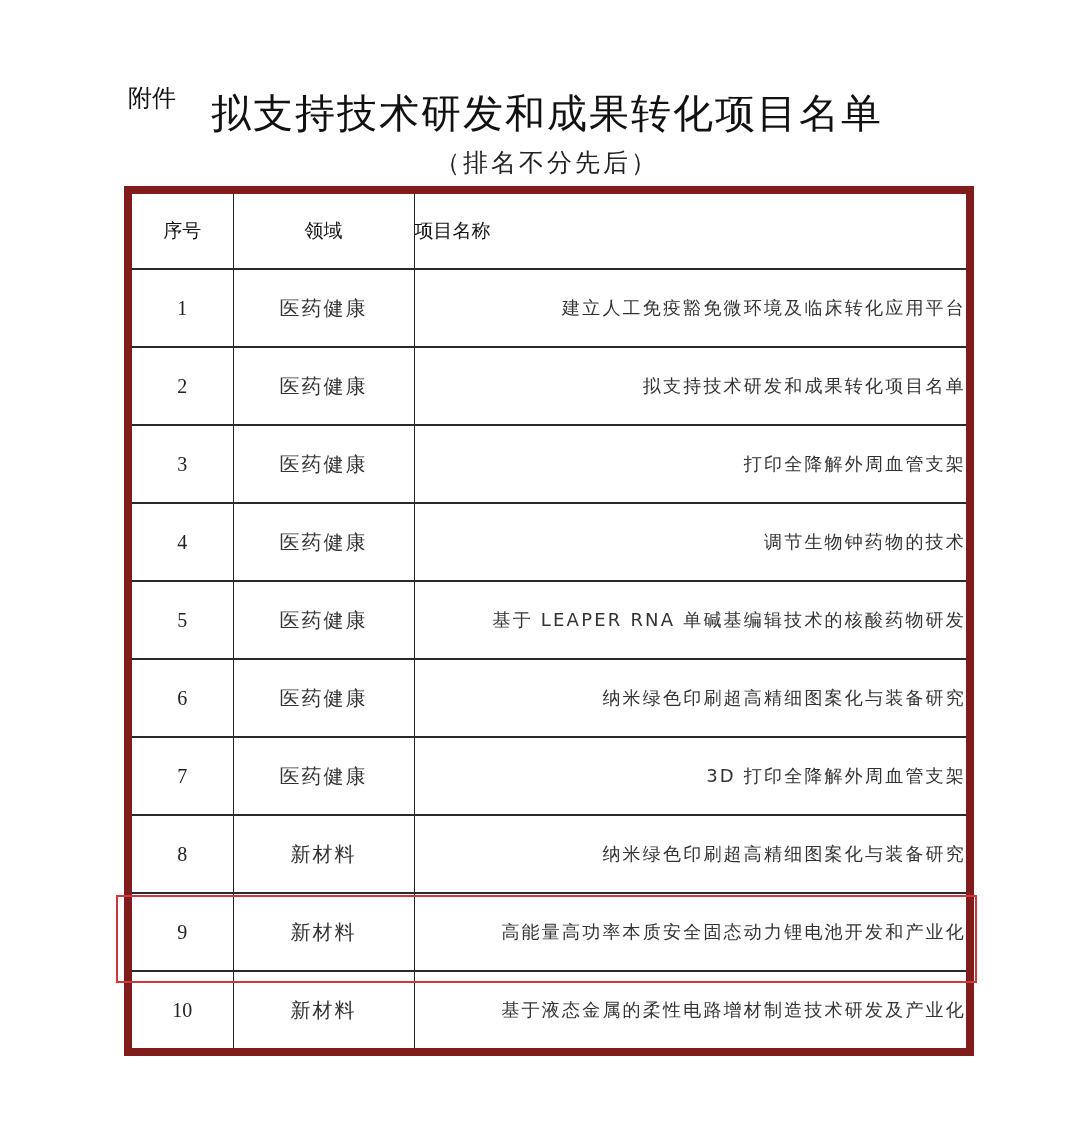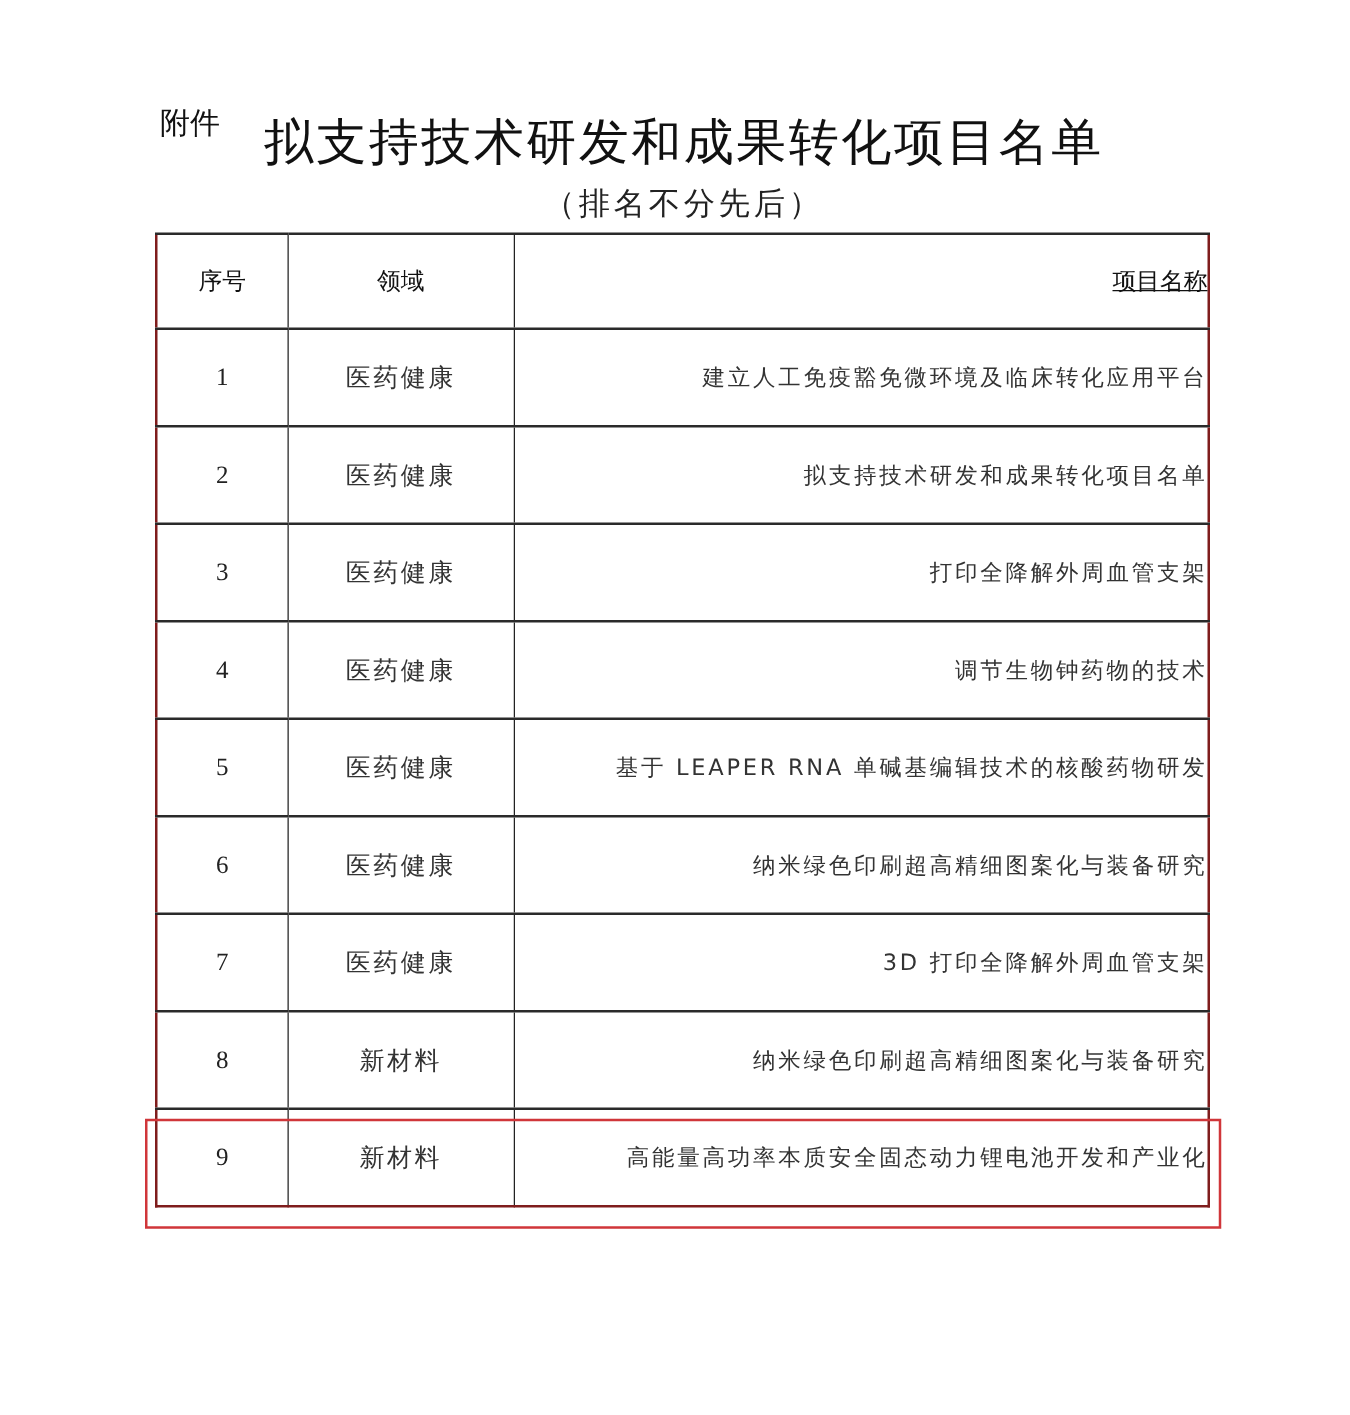--- a/index.html
+++ b/index.html
@@ -14,38 +14,38 @@
       padding-left: 14px; box-sizing: border-box;
     }
     .doc-subtitle {
       position: absolute; left: 0; width: 1080px; top: 146px; text-align: center;
       font-family: Liberation Serif, serif; font-size: 25px; letter-spacing: 3px; color: #222;
       padding-left: 14px; box-sizing: border-box;
     }
     table.project-table {
       position: absolute; left: 124px; top: 186px;
       width: 842px; border-collapse: collapse; table-layout: fixed;
-      border: 2px solid #7f1d1d;
+      border: 8px solid #7f1d1d;
     }
     table.project-table th, table.project-table td {
       border-left: 1.5px solid #222; border-right: 1.5px solid #222;
       border-top: 2.5px solid #2a2a2a; border-bottom: 1.5px solid #2a2a2a;
       height: 76px; padding: 0; vertical-align: middle;
     }
     table.project-table th {
       font-family: "DejaVu Sans", sans-serif; font-weight: normal; font-size: 19px; color: #111;
       height: 74px;
     }
     col.c-no { width: 105px; }
     col.c-field { width: 181px; }
     col.c-name { width: 556px; }
     td.no { text-align: center; font-family: "Liberation Serif", serif; font-size: 20px; color: #222; padding-bottom: 6px; }
     td.field { text-align: center; font-family: "DejaVu Sans", sans-serif; font-size: 20px; color: #333; letter-spacing: 2px; padding-bottom: 10px; }
     td.name { text-align: right; font-family: "DejaVu Sans", sans-serif; font-size: 18px; color: #333; letter-spacing: 2.2px; padding-left: 4px; padding-top: 8px; white-space: nowrap; }
-    th.h-name { text-align: right; text-decoration: underline; }
+    th.h-name { text-align: left; }
     .highlight-box {
       position: absolute; left: 116px; top: 895px; width: 861px; height: 88px;
       border: 2px solid #d0363a; box-sizing: border-box; pointer-events: none;
     }
   </style>
 </head>
 <body>
 
 <div class="attachment">附件</div>
 <div class="doc-title">拟支持技术研发和成果转化项目名单</div>
@@ -103,16 +103,21 @@
     <tr>
       <td class="no">8</td>
       <td class="field">新材料</td>
       <td class="name">纳米绿色印刷超高精细图案化与装备研究</td>
     </tr>
     <tr>
       <td class="no">9</td>
       <td class="field">新材料</td>
       <td class="name">高能量高功率本质安全固态动力锂电池开发和产业化</td>
     </tr>
+    <tr>
+      <td class="no">10</td>
+      <td class="field">新材料</td>
+      <td class="name">基于液态金属的柔性电路增材制造技术研发及产业化</td>
+    </tr>
   </tbody>
 </table>
 
 <div class="highlight-box" style="border-color: rgb(208, 54, 58);"></div>
 
 </body></html>

